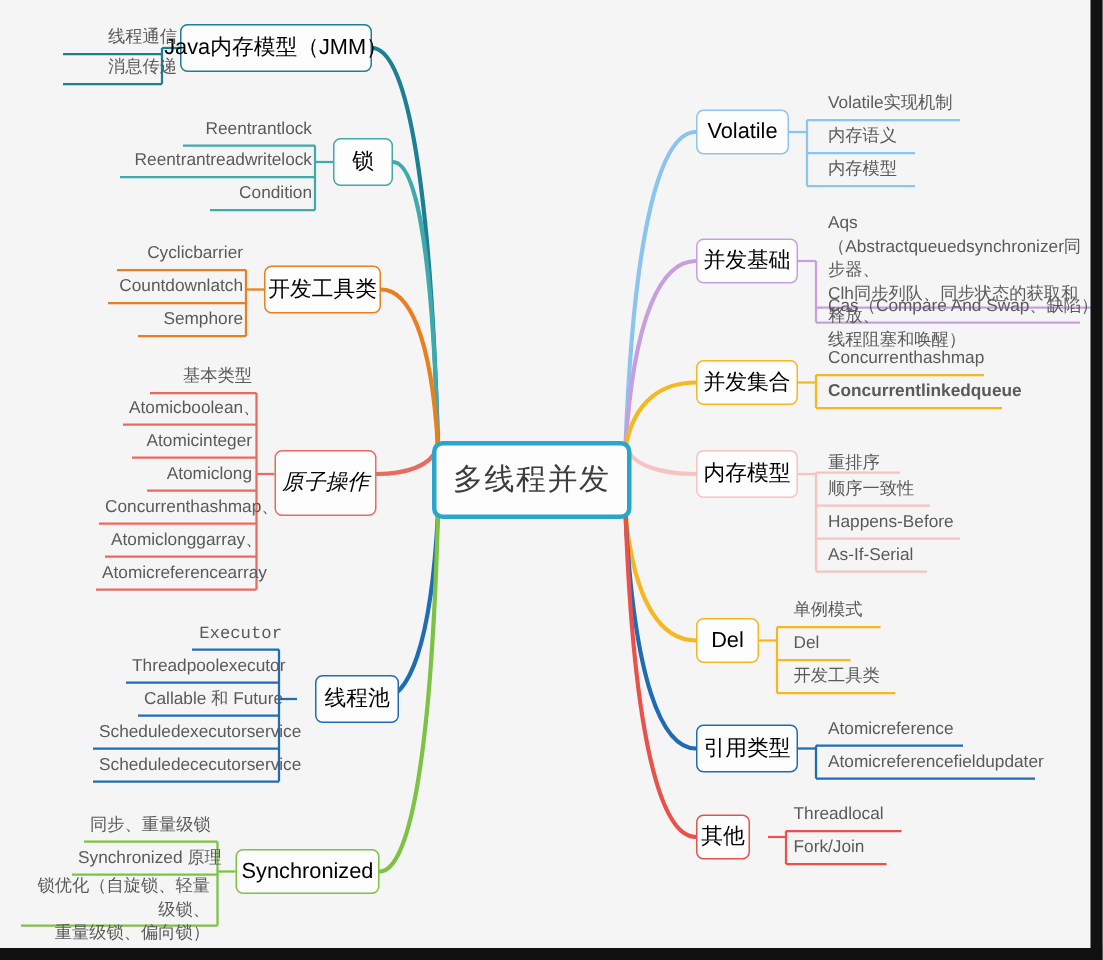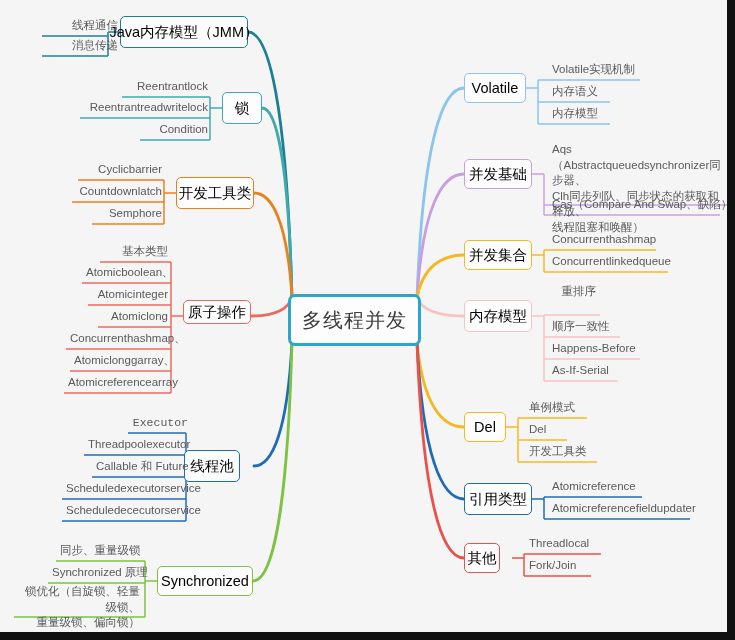--- a/index.html
+++ b/index.html
@@ -155,31 +155,31 @@
       </div>
       <div class="leaf left" style="left: 122px; top: 79px; width: 90px;"><span>Reentrantlock</span></div>
       <div class="leaf left" style="left: 80px; top: 100px; width: 132px;"><span>Reentrantreadwritelock</span></div>
       <div class="leaf left" style="left: 140px; top: 122px; width: 72px;"><span>Condition</span></div>
       <div class="node main" style="left: 176px; top: 177px; width: 78px; height: 32px; border-color: rgb(232, 128, 31);">
         <span>开发工具类</span>
       </div>
       <div class="leaf left" style="left: 78px; top: 162px; width: 88px;"><span>Cyclicbarrier</span></div>
       <div class="leaf left" style="left: 72px; top: 184px; width: 94px;"><span>Countdownlatch</span></div>
       <div class="leaf left" style="left: 92px; top: 206px; width: 74px;"><span>Semphore</span></div>
-      <div class="node main" style="left: 183px; top: 300px; width: 68px; height: 24px; border-color: rgb(234, 106, 94);">
+      <div class="node main" style="left: 183px; top: 300px; width: 68px; height: 44px; border-color: rgb(234, 106, 94); font-style: italic;">
         <span>原子操作</span>
       </div>
       <div class="leaf left" style="left: 100px; top: 244px; width: 72px;"><span>基本类型</span></div>
       <div class="leaf left" style="left: 82px; top: 265px; width: 90px;"><span>Atomicboolean、</span></div>
       <div class="leaf left" style="left: 88px; top: 287px; width: 84px;"><span>Atomicinteger</span></div>
       <div class="leaf left" style="left: 98px; top: 309px; width: 74px;"><span>Atomiclong</span></div>
       <div class="leaf left" style="left: 66px; top: 331px; width: 106px;"><span>Concurrenthashmap、</span></div>
       <div class="leaf left" style="left: 70px; top: 353px; width: 102px;"><span>Atomiclonggarray、</span></div>
       <div class="leaf left" style="left: 64px; top: 375px; width: 108px;"><span>Atomicreferencearray</span></div>
-      <div class="node main" style="left: 184px; top: 450px; width: 56px; height: 32px; border-color: rgb(31, 108, 181);">
+      <div class="node main" style="left: 210px; top: 450px; width: 56px; height: 32px; border-color: rgb(31, 108, 181);">
         <span>线程池</span>
       </div>
       <div class="leaf left" style="left: 128px; top: 415px; width: 64px; font-family: Liberation Mono, monospace;"><span>Executor</span></div>
       <div class="leaf left" style="left: 84px; top: 437px; width: 108px;"><span>Threadpoolexecutor</span></div>
       <div class="leaf left" style="left: 92px; top: 459px; width: 100px;"><span>Callable 和 Future</span></div>
       <div class="leaf left" style="left: 62px; top: 481px; width: 130px;"><span>Scheduledexecutorservice</span></div>
       <div class="leaf left" style="left: 62px; top: 503px; width: 130px;"><span>Scheduledececutorservice</span></div>
       <div class="node main" style="left: 157px; top: 566px; width: 96px; height: 30px; border-color: rgb(125, 194, 66);">
         <span>Synchronized</span>
       </div>
@@ -194,25 +194,25 @@
       <div class="leaf right" style="left: 548px; top: 106px; width: 62px;"><span>内存模型</span></div>
       <div class="node main" style="left: 464px; top: 159px; width: 68px; height: 30px; border-color: rgb(199, 159, 224);">
         <span>并发基础</span>
       </div>
       <div class="leaf right wrap" style="left: 548px; top: 142px; width: 186px;"><span>Aqs<br>（Abstractqueuedsynchronizer同步器、<br>Clh同步列队、同步状态的获取和释放、<br>线程阻塞和唤醒）</span></div>
       <div class="leaf right" style="left: 548px; top: 197px; width: 172px;"><span>Cas（Compare And Swap、缺陷）</span></div>
       <div class="node main" style="left: 464px; top: 240px; width: 68px; height: 30px; border-color: rgb(246, 184, 33);">
         <span>并发集合</span>
       </div>
       <div class="leaf right" style="left: 548px; top: 232px; width: 108px;"><span>Concurrenthashmap</span></div>
-      <div class="leaf right" style="left: 548px; top: 254px; width: 120px;"><span>Concurrentlinkedqueue</span></div>
+      <div class="leaf right" style="left: 548px; top: 254px; width: 120px; font-weight: bold;"><span>Concurrentlinkedqueue</span></div>
       <div class="node main" style="left: 464px; top: 300px; width: 68px; height: 32px; border-color: rgb(246, 195, 192);">
         <span>内存模型</span>
       </div>
-      <div class="leaf right" style="left: 548px; top: 284px; width: 52px; text-align: right;"><span>重排序</span></div>
+      <div class="leaf right" style="left: 548px; top: 302px; width: 52px;"><span>重排序</span></div>
       <div class="leaf right" style="left: 548px; top: 319px; width: 72px;"><span>顺序一致性</span></div>
       <div class="leaf right" style="left: 548px; top: 341px; width: 92px;"><span>Happens-Before</span></div>
       <div class="leaf right" style="left: 548px; top: 363px; width: 70px;"><span>As-If-Serial</span></div>
       <div class="node main" style="left: 464px; top: 412px; width: 42px; height: 30px; border-color: rgb(246, 184, 33);">
         <span>Del</span>
       </div>
       <div class="leaf right" style="left: 525px; top: 400px; width: 62px;"><span>单例模式</span></div>
       <div class="leaf right" style="left: 525px; top: 422px; width: 42px;"><span>Del</span></div>
       <div class="leaf right" style="left: 525px; top: 444px; width: 72px;"><span>开发工具类</span></div>
       <div class="node main" style="left: 464px; top: 483px; width: 68px; height: 32px; border-color: rgb(31, 108, 181);">

